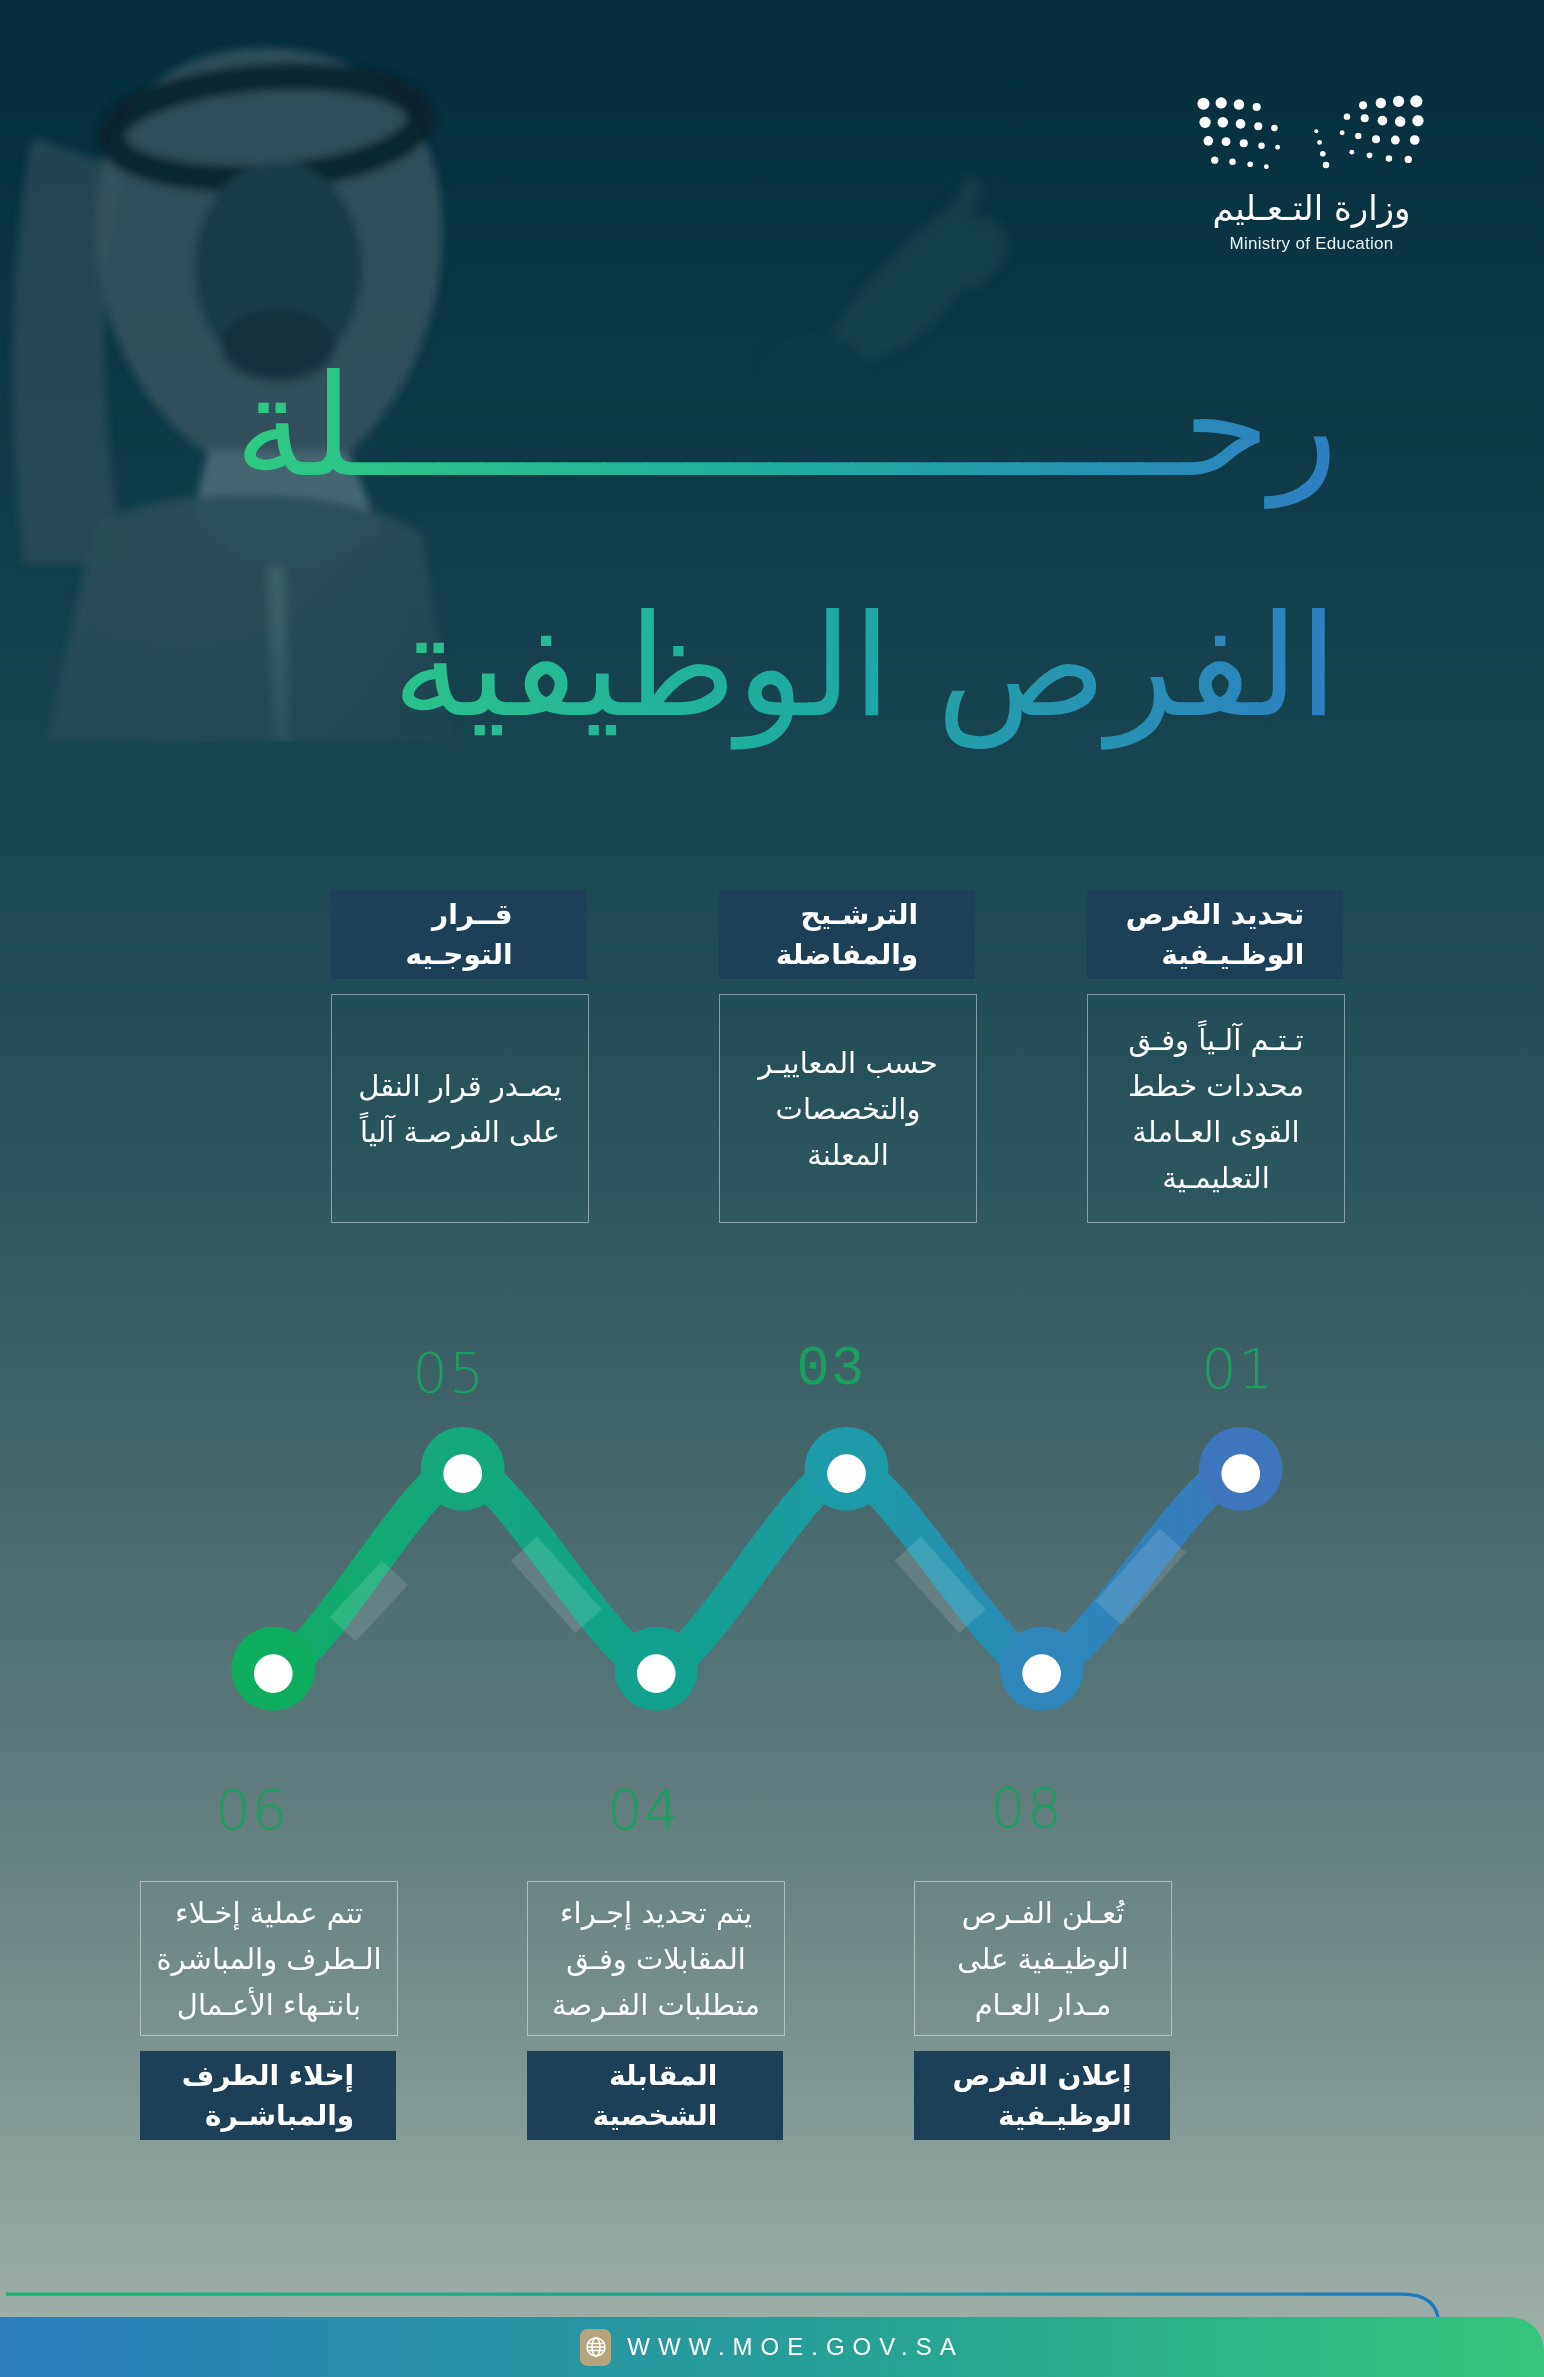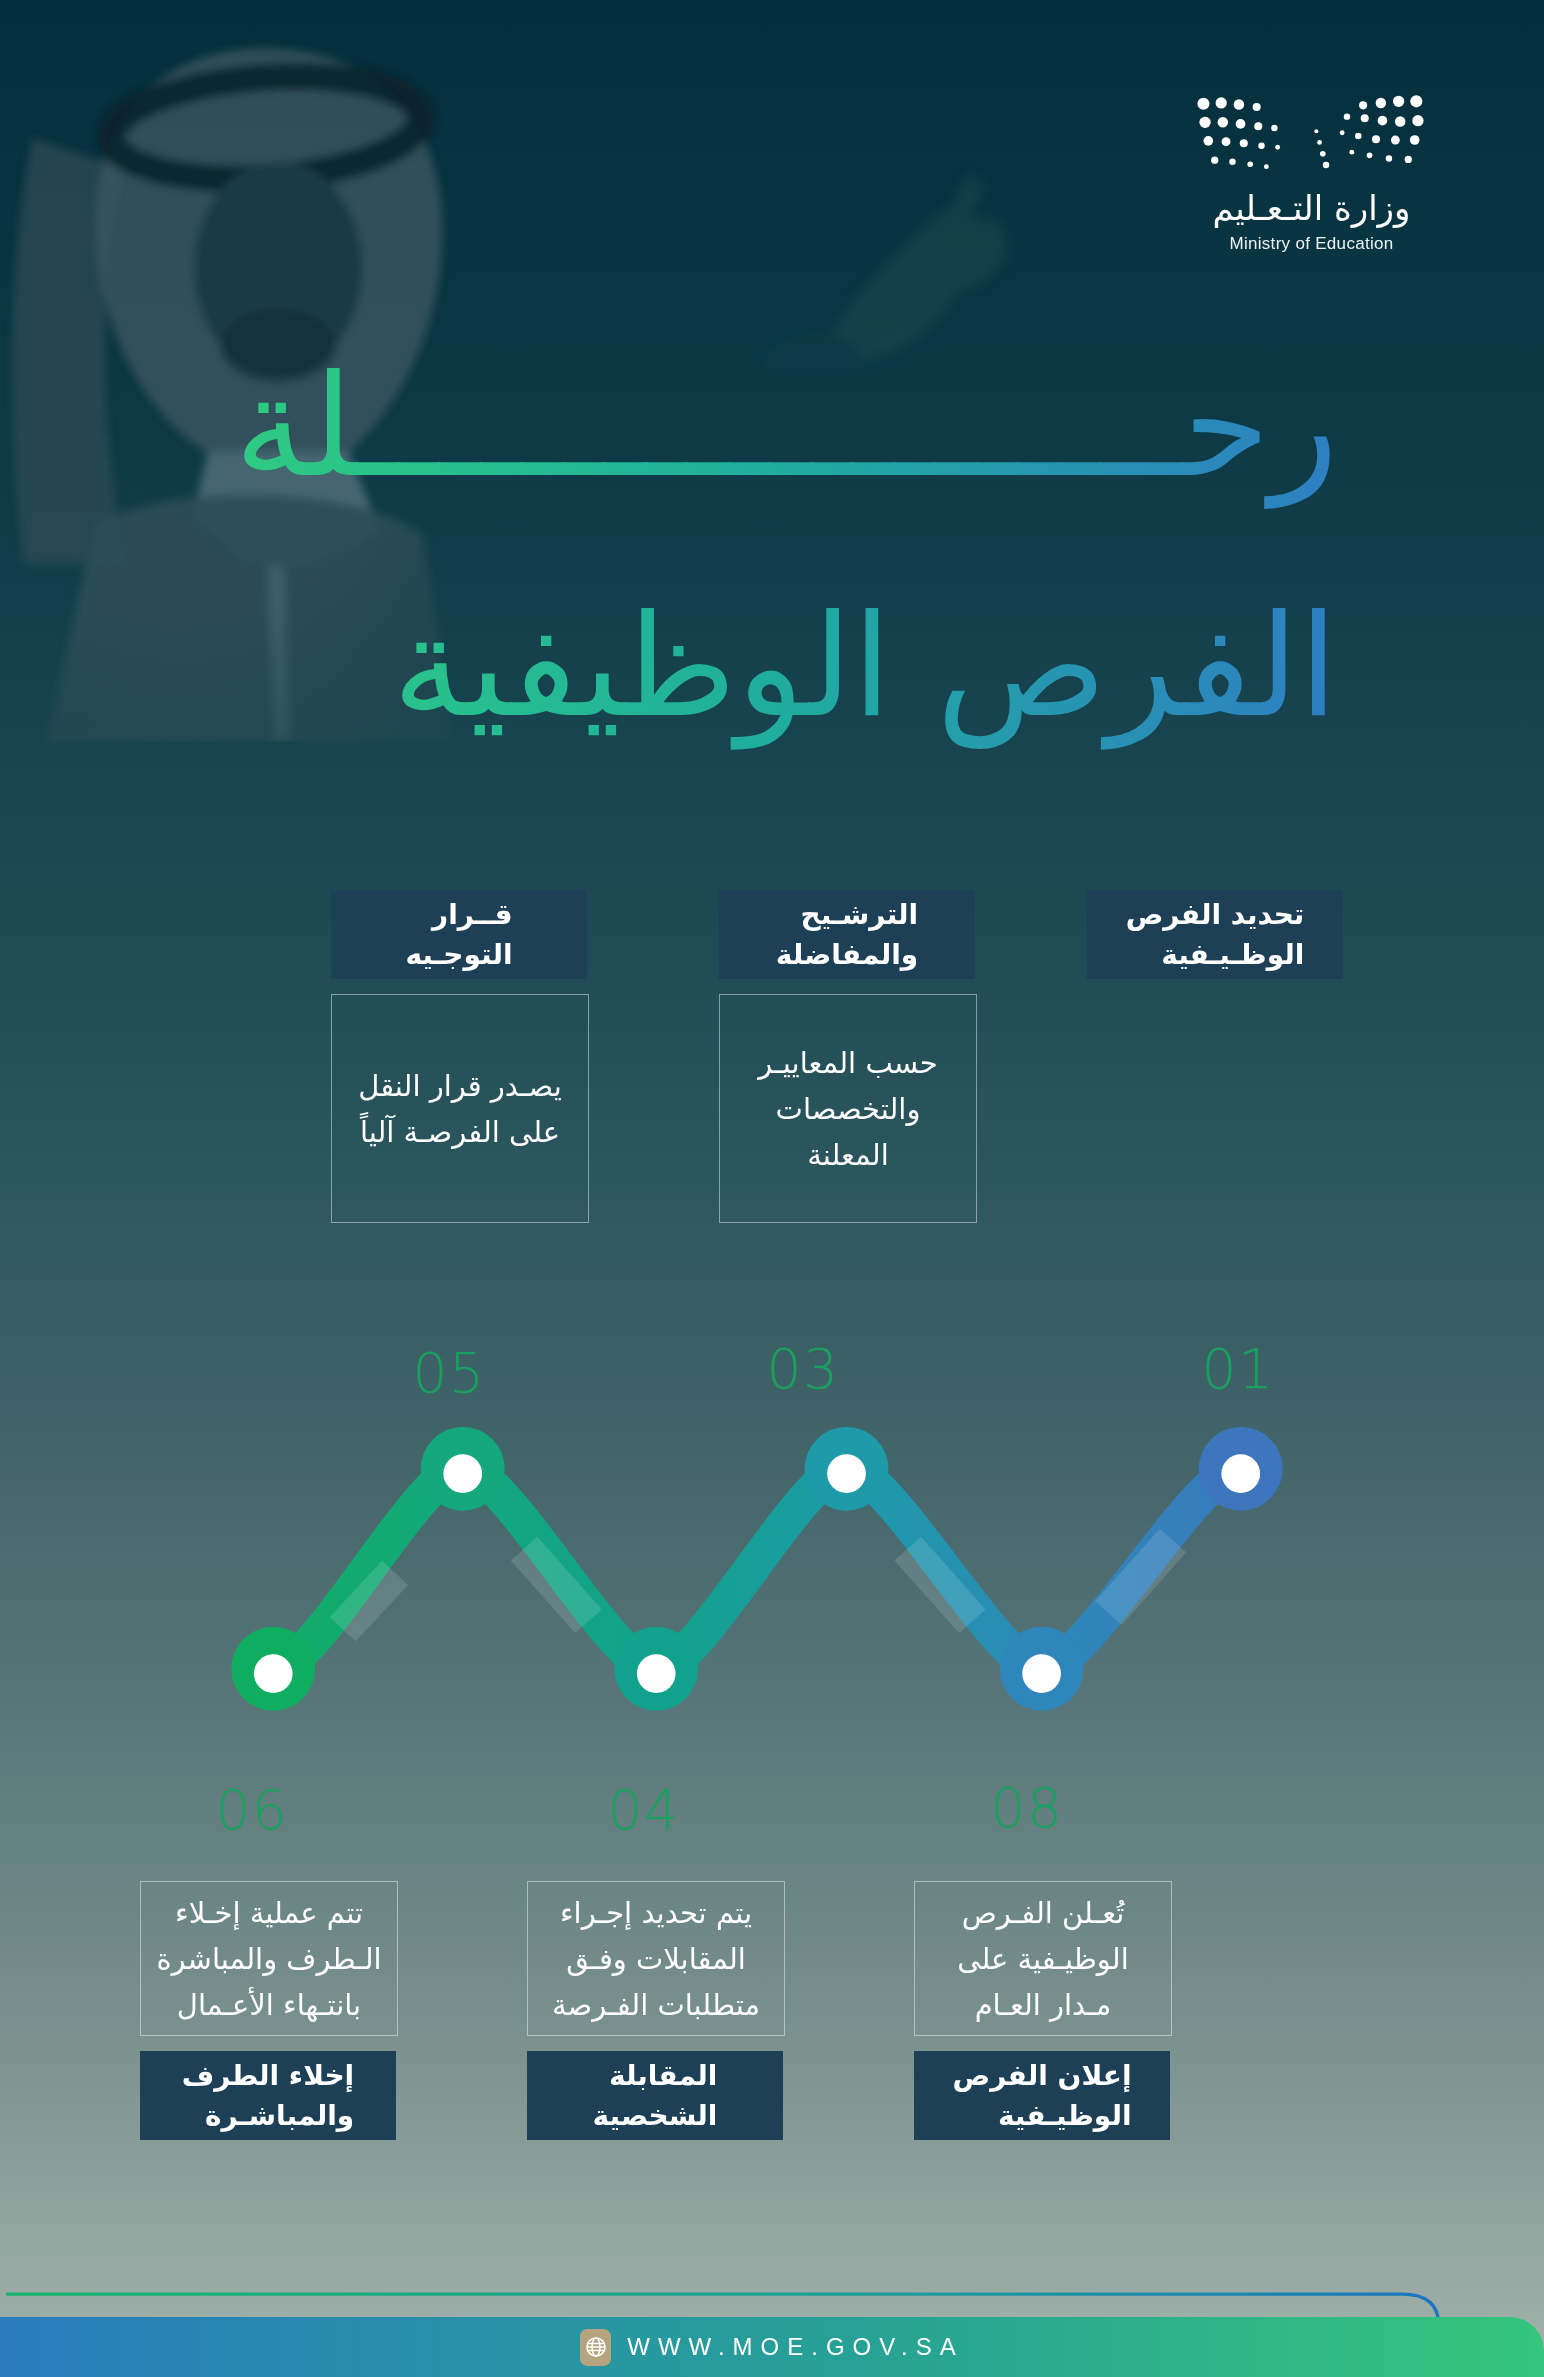--- a/index.html
+++ b/index.html
@@ -46,21 +46,21 @@
   .t0b{left:331px;top:994px;height:227px;} .t1b{left:719px;top:994px;height:227px;} .t2b{left:1087px;top:994px;height:227px;}
   .b0{left:140px;top:2051px;} .b1{left:527px;top:2051px;} .b2{left:914px;top:2051px;}
   .b0b{left:140px;top:1881px;height:153px;} .b1b{left:527px;top:1881px;height:153px;} .b2b{left:914px;top:1881px;height:153px;}
   
   .wave{position:absolute;left:137px;top:1347px;z-index:2;}
   .step-num{
     position:absolute;z-index:3;transform:translate(-50%,-50%);
     color:#1aa05e;font-size:55px;font-weight:300;letter-spacing:1.6px;
     font-family:"DejaVu Sans",sans-serif;
   }
-  .n01{left:1238px;top:1369px;} .n03{left:803px;top:1369px;} .n05{left:449px;top:1373px;}
+  .n01{left:1238px;top:1369px;} .n03{left:831px;top:1369px;font-family:Liberation Mono, monospace;} .n05{left:449px;top:1373px;}
   .n02{left:1027px;top:1808px;} .n04{left:644px;top:1810px;} .n06{left:252px;top:1810px;}
   
   .footer-line{position:absolute;left:0;top:2287px;z-index:2;}
   .footer-bar{
     position:absolute;left:0;top:2317px;width:1544px;height:60px;z-index:3;
     background:linear-gradient(90deg,#2a7cbe 0%,#27a195 55%,#35c57c 100%);
     border-top-right-radius:34px;
     display:flex;align-items:center;justify-content:center;gap:16px;
   }
   .globe{width:31px;height:37px;background:#b5a47e;border-radius:7.3px;
@@ -160,20 +160,24 @@
 التوجـيه</div>
   <div class="bdy t0b">يصـدر قرار النقل
 على الفرصـة آلياً</div>
   <div class="hdr t1">الترشـيح
 والمفاضلة</div>
   <div class="bdy t1b">حسب المعاييـر
 والتخصصات
 المعلنة</div>
   <div class="hdr t2">تحديد الفرص
 الوظـيـفية</div>
+  <div class="bdy t2b">تـتـم آلـياً وفـق
+محددات خطط
+القوى العـاملة
+التعليمـية</div>
 
   <svg class="wave" width="1290" height="500" viewBox="0 0 1600 620">
     <defs>
       <linearGradient id="waveGrad" gradientUnits="userSpaceOnUse" x1="100" y1="0" x2="1430" y2="0">
         <stop offset="0" stop-color="#0fad60"></stop>
           <stop offset=".22" stop-color="#14a87c"></stop>
         <stop offset=".42" stop-color="#12a18d"></stop>
           <stop offset=".6" stop-color="#1e9aa8"></stop>
         <stop offset=".8" stop-color="#2e86ba"></stop>
           <stop offset="1" stop-color="#3d76bd"></stop>

